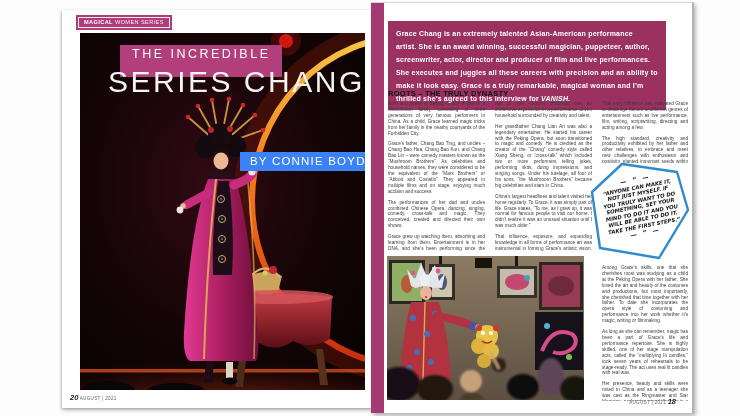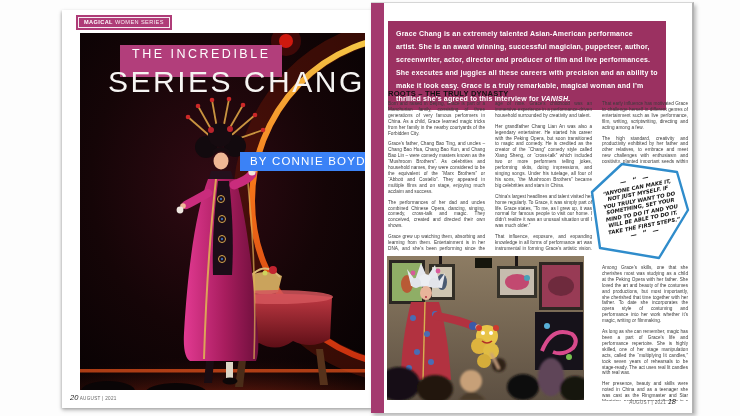--- a/index.html
+++ b/index.html
@@ -13,21 +13,21 @@
   .series-badge{position:absolute;left:14px;top:5px;background:#AF3C78;padding:2px;}
   .series-badge-inner{display:block;border:1px solid rgba(255,255,255,.9);padding:1px 5px;font-size:5.6px;line-height:7px;color:#fff;letter-spacing:.4px;white-space:nowrap;}
   .series-badge-inner b{font-weight:bold;margin-right:2px;}
   .series-badge-inner span{font-weight:normal;opacity:.92;}
   .cover{position:absolute;left:18px;top:23px;width:285px;height:357px;background:#0c0406;overflow:hidden;}
   .cover svg{position:absolute;left:0;top:0;}
   .kicker{position:absolute;left:40px;top:12px;background:#B23E7B;color:#fff;font-size:12.5px;line-height:13px;letter-spacing:2.5px;padding:3px 11px 16px 12px;white-space:nowrap;}
   .cover-title{position:absolute;left:28px;top:33px;color:#f6f4f2;font-size:30px;line-height:32px;font-weight:300;letter-spacing:2.5px;white-space:nowrap;}
   .byline{position:absolute;left:160px;top:75px;background:#3b82f6;color:#fff;font-size:11.5px;line-height:12px;letter-spacing:1.2px;padding:3px 10px 4px;white-space:nowrap;margin-top:44px;}
   .page-foot{position:absolute;font-size:4.6px;color:#666;letter-spacing:.3px;white-space:nowrap;}
-  .page-foot .num{font-size:7.5px;color:#1d1d1d;font-weight:normal;font-style:italic;letter-spacing:0;}
+  .page-foot .num{font-size:7.5px;color:#1d1d1d;font-weight:bold;font-style:italic;letter-spacing:0;}
   .foot-left{left:8px;bottom:6px;}
   .foot-right{right:16px;bottom:7px;text-align:right;}
 
   
   .spine{position:absolute;left:0;top:0;width:13px;height:100%;background:#A43A6F;}
   .intro{position:absolute;left:17px;top:18px;background:#9B3161;color:#fff;padding:6px 8px 5px 8px;}
   .intro .line{font-size:7px;font-weight:bold;line-height:13px;letter-spacing:.2px;white-space:nowrap;}
   .intro .mag{font-style:italic;}
   .sec-head{position:absolute;left:17px;top:86px;font-size:7.6px;font-weight:bold;color:#121212;letter-spacing:.2px;white-space:nowrap;}
   .bodytext{font-size:4.7px;line-height:5.9px;color:#3b3b3b;text-align:justify;}

